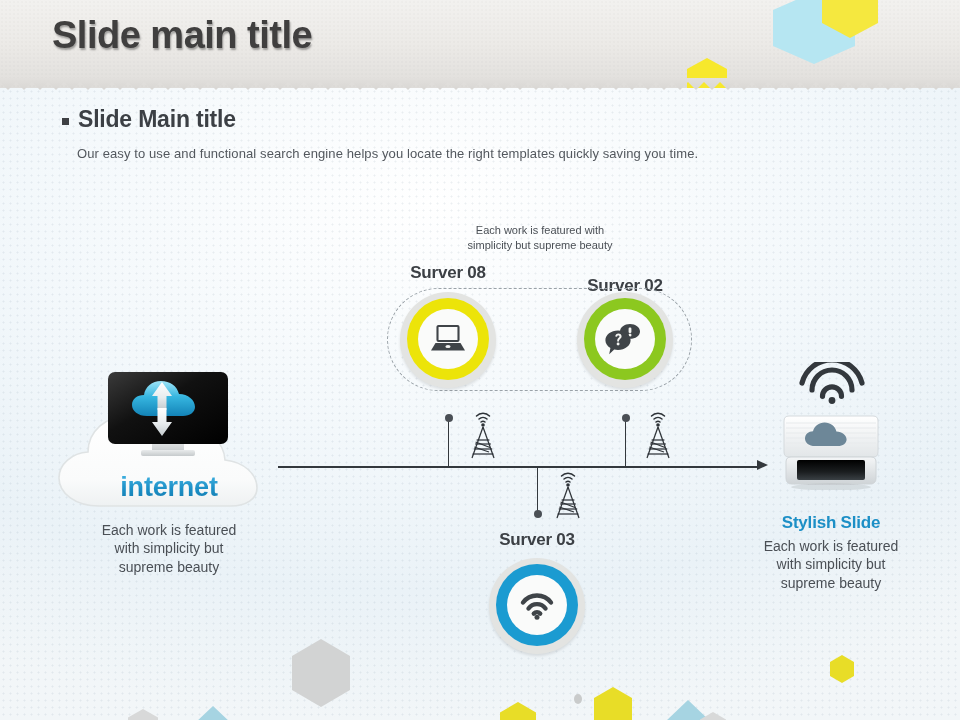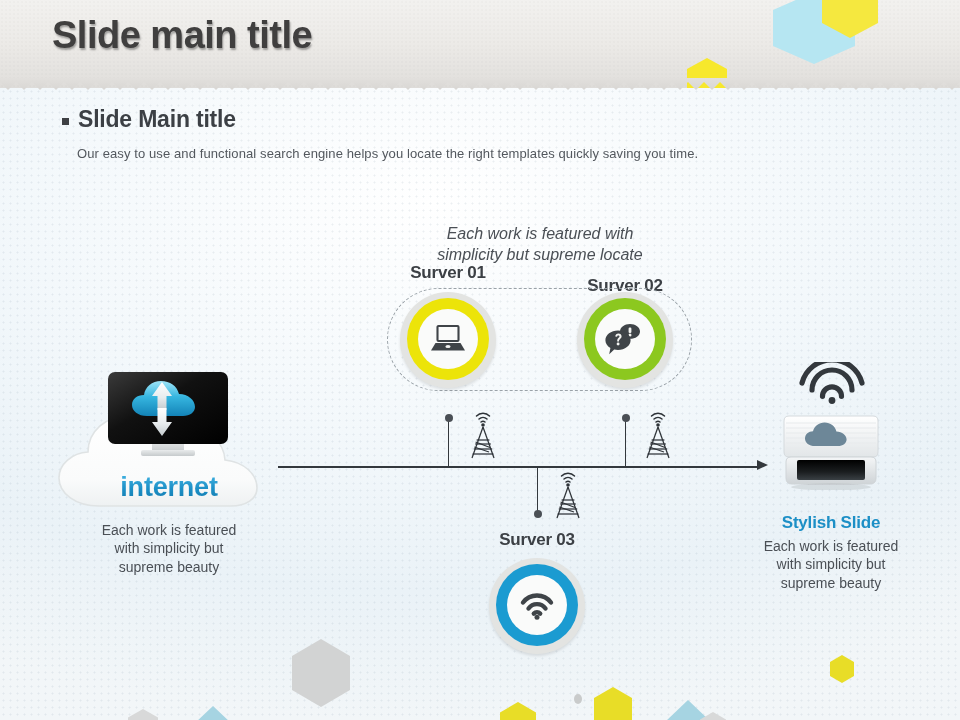--- a/index.html
+++ b/index.html
@@ -254,26 +254,26 @@
              L152,12 L144,4 L136,12 L128,4 L120,12 L112,4 L104,12 L96,4 L88,12 L80,4
              L72,12 L64,4 L56,12 L48,4 L40,12 L32,4 L24,12 L16,4 L8,12 L0,4 Z" fill="url(#zzg)"></path>
   </svg>
 
   <div class="sub-title-row">
     <span class="bullet-sq"></span>
     <span class="sub-title">Slide Main title</span>
   </div>
   <div class="sub-desc">Our easy to use and functional  search engine helps you locate  the right templates  quickly  saving you time.</div>
 
-  <div class="caption" style="left:400px; top:223px; width:280px; font-size:16px;font-style:italic;">
+  <div class="caption" style="left:400px; top:223px; width:280px; font-size:11px;">
     <div>Each work is featured with</div>
-    <div>simplicity but supreme locate</div>
-  </div>
-
-  <div class="node-label" style="left:380px; top:263px; width:136px;">Surver 01</div>
+    <div>simplicity but supreme beauty</div>
+  </div>
+
+  <div class="node-label" style="left:380px; top:263px; width:136px;">Surver 08</div>
   <div class="node-label" style="left:557px; top:247px; width:136px;margin-top:29px;">Surver 02</div>
 
   <div class="dashed-capsule"></div>
 
   <div class="ring-node" style="left:400px; top:292px;">
     <div class="ring-halo"></div>
     <div class="ring-band" style="background:#ece409;"></div>
     <div class="ring-inner">
       <svg width="36" height="30" viewBox="0 0 36 30">
         <rect x="7.5" y="2" width="21" height="15" rx="1" fill="none" stroke="#3f4448" stroke-width="2.1"></rect>

